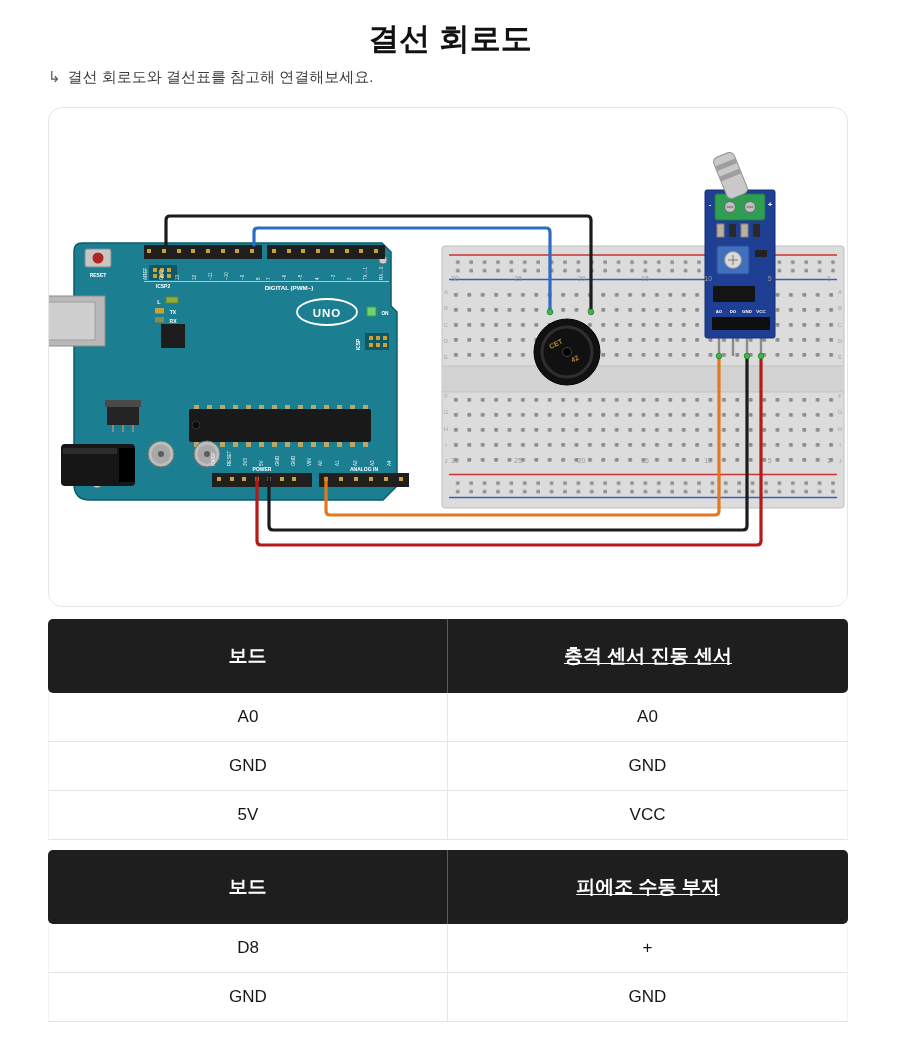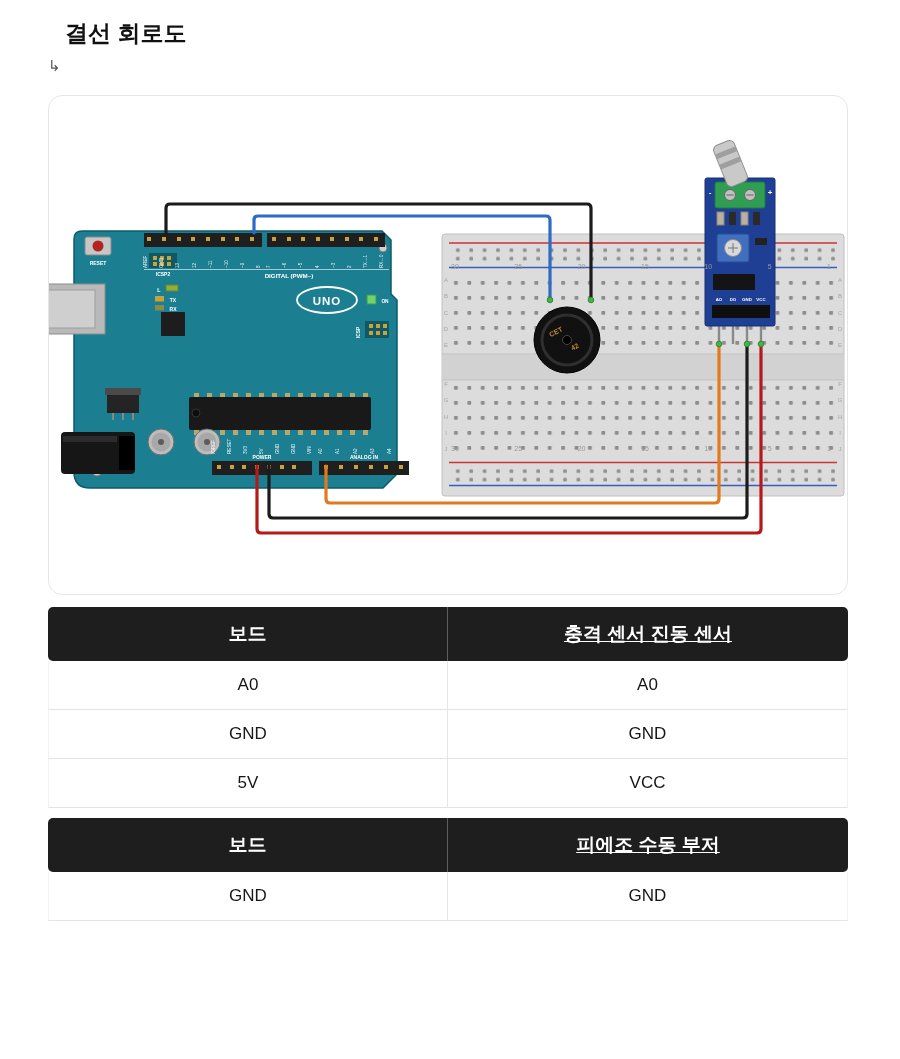--- a/index.html
+++ b/index.html
@@ -1,20 +1,20 @@
 <!DOCTYPE html>
 <html><head>
 <meta charset="utf-8">
 <style>
   * { box-sizing: border-box; }
   body {
     width: 900px; min-height: 1059px; margin: 0; padding: 8px 48px 40px;
     background: #ffffff; font-family: "Liberation Sans", sans-serif; color: #111;
   }
-  h1[data-name="page-title"] { font-size: 23px; font-weight: 800; margin: 10px 17px 8px; color: #111; }
+  h1[data-name="page-title"] { font-size: 31px; font-weight: 800; margin: 10px 0 8px; color: #111; text-align: center; }
   .subtitle { font-size: 15px; color: #3c3c3c; display: flex; gap: 7px; align-items: baseline; }
   .subtitle .arrow { color: #555; }
 
   .circuit-card {
     position: relative; width: 800px; height: 500px; margin: 20px 0 12px;
     border: 1px solid #e6e6e6; border-radius: 14px; background: #fff; overflow: hidden;
   }
   .circuit-card svg { position: absolute; inset: 0; }
   svg text { font-family: "Liberation Sans", sans-serif; }
   .wt { fill: #fff; font-weight: bold; }
@@ -24,37 +24,38 @@
   
   .vlabels { position: absolute; display: flex; justify-content: space-between; pointer-events: none; }
   .vlabels span { writing-mode: vertical-rl; transform: rotate(180deg); font-size: 4.6px; line-height: 1; color: rgba(255,255,255,.92); }
   .bb-nums { position: absolute; display: flex; justify-content: space-between; font-size: 7px; color: #999; pointer-events: none; }
   .bb-lets { position: absolute; display: flex; flex-direction: column; justify-content: space-between; align-items: center; font-size: 6px; color: #a6a6a6; width: 6px; pointer-events: none; }
 
   
   .wiring-table { width: 800px; border-collapse: separate; border-spacing: 0; margin-bottom: 10px; }
   .wiring-table th {
     background: #1e1e1e; color: #fff; font-size: 19px; font-weight: 700;
-    padding: 14px 8px; width: 50%;
+    padding: 24px 8px; width: 50%;
   }
   .wiring-table th:first-child { border-right: 1px solid rgba(255,255,255,.28); border-radius: 5px 0 0 5px; }
   .wiring-table th:last-child { border-radius: 0 5px 5px 0; text-decoration: underline; }
   .wiring-table td {
     text-align: center; font-size: 17px; color: #161616; padding: 14px 8px;
     border-bottom: 1px solid #e3e3e3; background: #fff;
   }
   .wiring-table td:first-child { border-right: 1px solid #e6e6e6; border-left: 1px solid #f2f2f2; }
   .wiring-table td:last-child { border-right: 1px solid #f2f2f2; }
 </style>
 </head>
 <body>
 
 <h1 data-name="page-title">결선 회로도</h1>
 <div class="subtitle" data-name="page-subtitle">
   <span class="arrow" data-name="arrow-hook-icon">↳</span>
+  <span data-name="page-subtitle-text">결선 회로도와 결선표를 참고해 연결해보세요.</span>
 </div>
 
 <div class="circuit-card" data-name="circuit-diagram-card">
   <svg viewBox="0 0 800 500" width="800" height="500" data-name="circuit-diagram">
     <defs>
       <pattern id="holesMain" x="400" y="181" width="13.4" height="15" patternUnits="userSpaceOnUse">
         <rect x="5" y="4" width="3.8" height="3.8" rx="0.8" fill="#8c8c8c"></rect>
       </pattern>
       <pattern id="holesRail" x="402" y="150" width="13.4" height="8.5" patternUnits="userSpaceOnUse">
         <rect x="5" y="2.4" width="3.6" height="3.6" rx="0.8" fill="#909090"></rect>
@@ -410,20 +411,24 @@
 
   <table class="wiring-table" data-name="buzzer-wiring-table">
     <thead>
       <tr data-name="table-header-row">
         <th data-name="header-cell-board">보드</th>
         <th data-name="header-cell-device">피에조 수동 부저</th>
       </tr>
     </thead>
     <tbody>
 
+        <tr data-name="table-row">
+          <td data-name="board-pin-cell">D8</td>
+          <td data-name="device-pin-cell">+</td>
+        </tr>
 
         <tr data-name="table-row">
           <td data-name="board-pin-cell">GND</td>
           <td data-name="device-pin-cell">GND</td>
         </tr>
       </tbody>
   </table>
 </section>
 
 </body></html>

